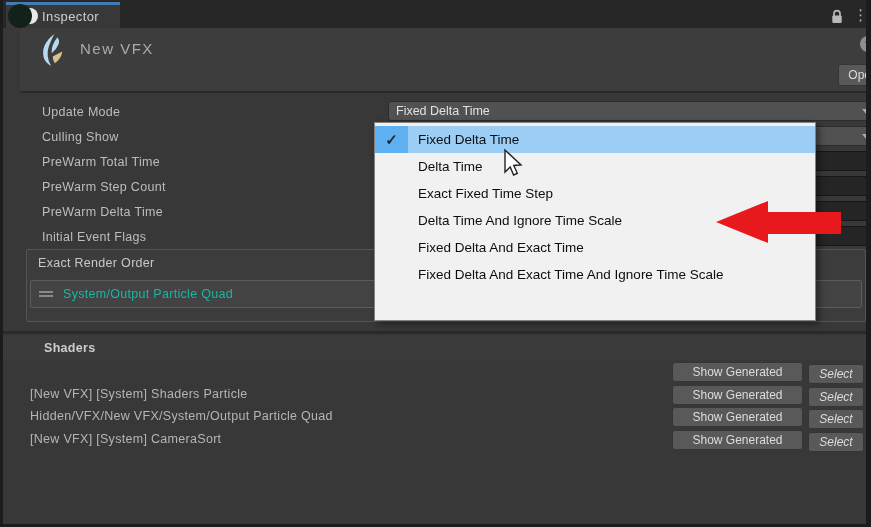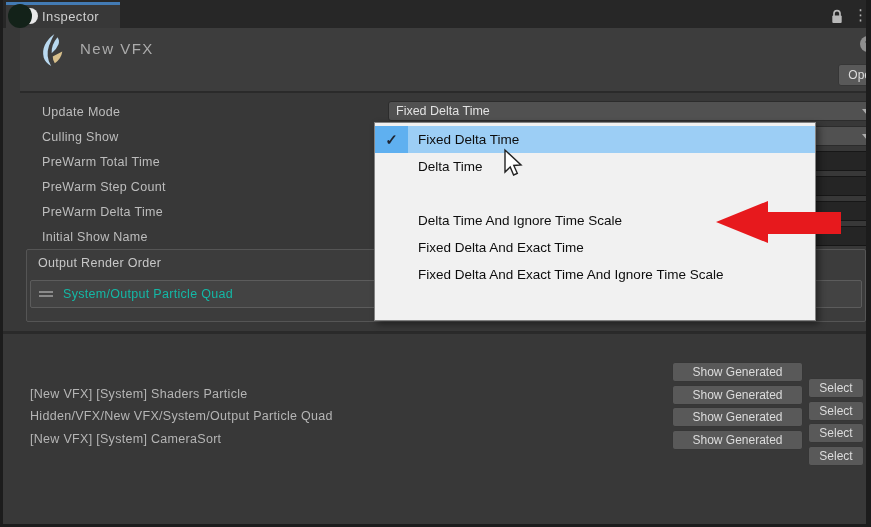--- a/index.html
+++ b/index.html
@@ -44,21 +44,21 @@
   .drag-handle { position:absolute; left:8px; top:10px; width:14px; height:6px; border-top:2px solid #8a8a8a; border-bottom:2px solid #8a8a8a; }
   .oro-item-label { position:absolute; left:32px; top:6px; font-size:12.5px; color:#14b8a6; letter-spacing:.3px; }
 
   
   .divider { position:absolute; left:0; top:331px; width:871px; height:3px; background:#2a2a2a; }
   .shaders-head { position:absolute; left:0; top:336px; width:871px; height:24px; background:#3b3b3b; }
   .shaders-title { position:absolute; left:44px; top:5px; font-size:12.5px; font-weight:bold; color:#cdcdcd; letter-spacing:.3px; }
   .shader-row { position:absolute; left:0; width:871px; height:21px; }
   .shader-name { position:absolute; left:30px; top:3px; font-size:12.5px; color:#b5b5b5; letter-spacing:.3px; }
   .showgen-btn { position:absolute; left:672px; top:1px; width:131px; height:20px; line-height:18px; }
-  .select-btn { position:absolute; left:808px; top:17px; width:56px; height:20px; line-height:18px; }
+  .select-btn { position:absolute; left:808px; top:3px; width:56px; height:20px; line-height:18px;font-style:italic; }
 
   
   .menu { position:absolute; left:374px; top:122px; width:442px; height:199px; background:#f1f1f1; border:1px solid #828282; box-shadow:3px 3px 7px rgba(0,0,0,.45); padding:3px 0; z-index:10; }
   .menu-item { position:relative; display:flex; align-items:center; height:27px; }
   .menu-item.highlighted { background:#9ccef5; }
   .mi-gutter { flex:0 0 33px; height:100%; display:flex; align-items:center; justify-content:center; }
   .menu-item.highlighted .mi-gutter { background:#5fb0f0; }
   .mi-check { color:#1e2430; font-size:15px; font-weight:bold; }
   .mi-label { margin-left:10px; font-size:13.5px; color:#0d0d0d; }
 
@@ -131,36 +131,39 @@
           <span class="tf-value"></span>
         </div>
       </div>
       <div class="prop-row" style="top: 200px;">
         <span class="prop-label">PreWarm Delta Time</span>
         <div class="textfield">
           <span class="tf-value"></span>
         </div>
       </div>
       <div class="prop-row" style="top: 225px;">
-        <span class="prop-label">Initial Show Name</span>
+        <span class="prop-label">Initial Event Flags</span>
         <div class="textfield">
           <span class="tf-value"></span>
         </div>
       </div>
     </div>
 
   <div class="oro-box">
-    <span class="oro-title">Output Render Order</span>
+    <span class="oro-title">Exact Render Order</span>
     <div class="oro-item">
       <span class="drag-handle"></span>
       <span class="oro-item-label">System/Output Particle Quad</span>
     </div>
   </div>
 
   <div class="divider"></div>
+  <div class="shaders-head">
+    <span class="shaders-title">Shaders</span>
+  </div>
   <div id="shader-rows">
       <div class="shader-row" style="top: 361px;">
         <div class="btn showgen-btn">Show Generated</div>
         <div class="btn select-btn">Select</div>
       </div>
       <div class="shader-row" style="top: 383.5px;">
         <span class="shader-name">[New VFX] [System] Shaders Particle</span>
         <div class="btn showgen-btn">Show Generated</div>
         <div class="btn select-btn">Select</div>
       </div>
@@ -182,20 +185,21 @@
           <span class="mi-check">✓</span>
         </span>
         <span class="mi-label">Fixed Delta Time</span>
       </div>
       <div class="menu-item">
         <span class="mi-gutter"></span>
         <span class="mi-label">Delta Time</span>
       </div>
       <div class="menu-item">
         <span class="mi-gutter"></span>
+        <span class="mi-label">Exact Fixed Time Step</span>
       </div>
       <div class="menu-item">
         <span class="mi-gutter"></span>
         <span class="mi-label">Delta Time And Ignore Time Scale</span>
       </div>
       <div class="menu-item">
         <span class="mi-gutter"></span>
         <span class="mi-label">Fixed Delta And Exact Time</span>
       </div>
       <div class="menu-item">

